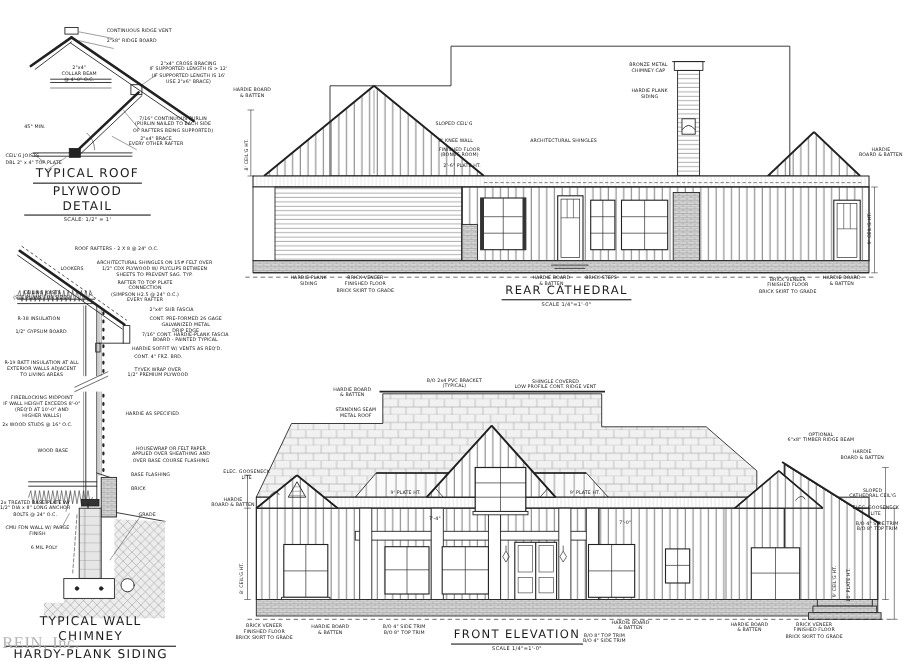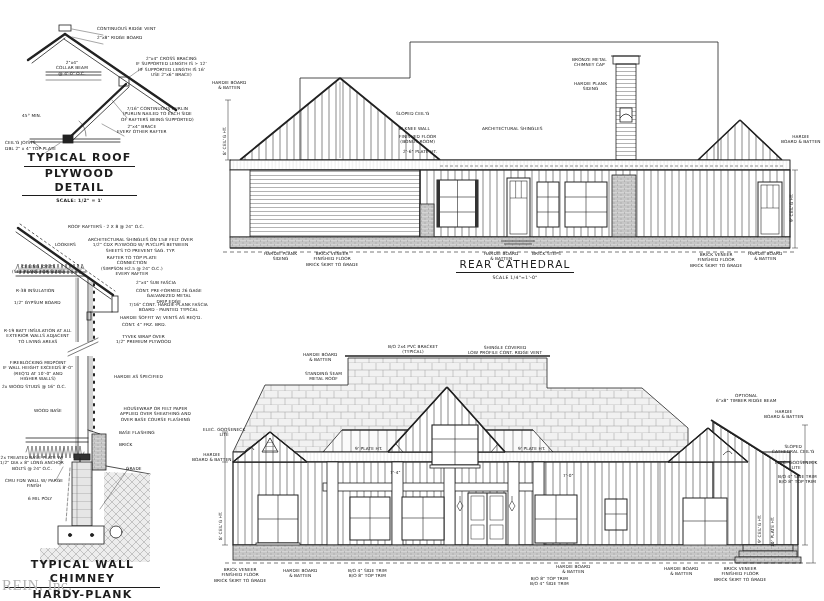--- a/index.html
+++ b/index.html
@@ -6,21 +6,21 @@
   #sheet{position:relative;width:824px;height:601px;background:#ffffff;overflow:hidden;
          font-family:"DejaVu Sans",sans-serif;color:#1c1c1c;}
   svg.draw{position:absolute;}
   .ann{position:absolute;font:4.3px/1.25 "DejaVu Sans",sans-serif;color:#161616;
        white-space:pre-line;text-align:center;letter-spacing:.1px;pointer-events:none;}
   .ann.rot{transform:rotate(-90deg);transform-origin:0 0;white-space:nowrap;}
   .dtitle{position:absolute;text-align:center;font-family:"DejaVu Sans",sans-serif;color:#1c1c1c;}
   .dtitle .t{display:inline-block;border-bottom:1.3px solid #1c1c1c;padding:0 3px 1px;letter-spacing:1.2px;}
   .dtitle .line{line-height:1.25;}
   .dtitle .scale{font-size:4.6px;letter-spacing:.3px;margin-top:2px;}
-  .size11{font-size:11px;font-weight:bold;}
+  .size11{font-size:11px;}
   .size10{font-size:10.5px;}
   #annotation-layer{position:absolute;left:0;top:0;width:824px;height:601px;pointer-events:none;}
   #watermark{position:absolute;left:2px;top:577px;font-size:15px;color:#b3b3b3;
              font-family:Liberation Serif, serif;letter-spacing:.5px;}
 </style>
 </head>
 <body>
 
 <div id="sheet">
 
@@ -268,20 +268,24 @@
     <div class="line"><span class="t">TYPICAL WALL CHIMNEY</span></div>
     <div class="line"><span class="t">HARDY-PLANK SIDING</span></div>
 
   </div>
 
   <div class="dtitle size10" style="left:450px;top:258px;width:130px">
     <div class="line"><span class="t">REAR CATHEDRAL</span></div>
     <div class="scale">SCALE 1/4"=1'-0"</div>
   </div>
 
+  <div class="dtitle size10" style="left:405px;top:571px;width:130px">
+    <div class="line"><span class="t">FRONT ELEVATION</span></div>
+    <div class="scale">SCALE 1/4"=1'-0"</div>
+  </div>
 
   <div id="annotation-layer">
       <div class="ann" style="left: 97px; top: 26px;">CONTINUOUS RIDGE VENT</div>
       <div class="ann" style="left: 97px; top: 35px;">2"x8" RIDGE BOARD</div>
       <div class="ann" style="left: 136px; top: 56px;">2"x4" CROSS BRACING
 IF SUPPORTED LENGTH IS &gt; 12'
 (IF SUPPORTED LENGTH IS 16'
 USE 2"x6" BRACE)</div>
       <div class="ann" style="left: 56px; top: 60px;">2"x4"
 COLLAR BEAM

